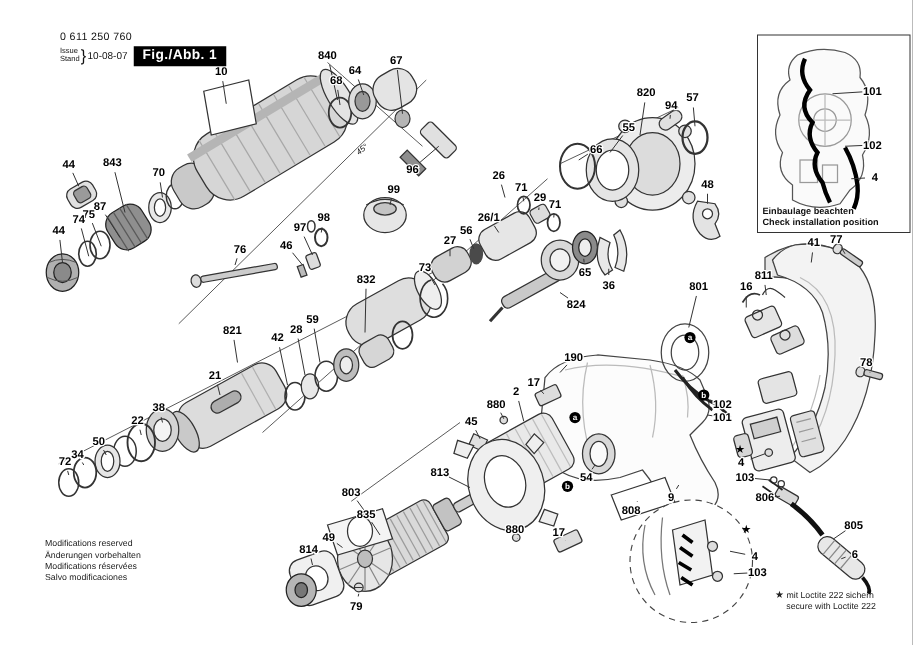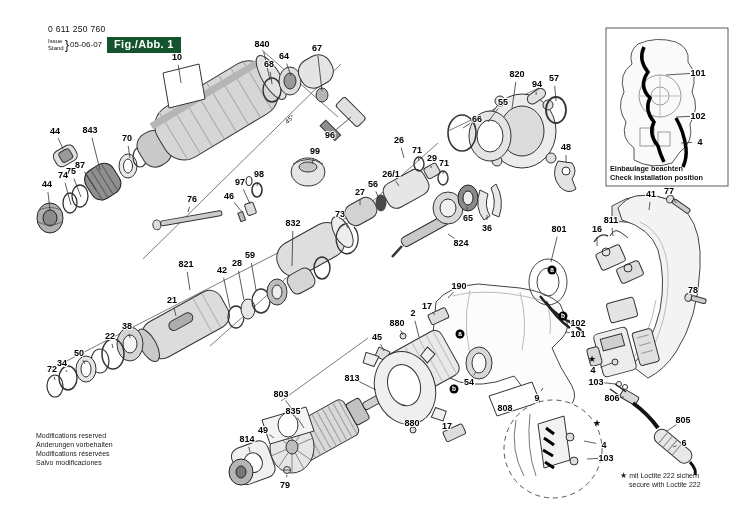--- a/index.html
+++ b/index.html
@@ -5,21 +5,21 @@
   html,body{margin:0;padding:0;background:#888;}
   .stage{position:relative;width:730px;height:516px;background:#fff;overflow:hidden;
          font-family:"Liberation Sans",sans-serif;color:#111;}
   .stage svg{position:absolute;left:0;top:0;}
   .hdr{position:absolute;left:48px;top:25px;line-height:1;}
   .hdr .pn{font-size:8.5px;letter-spacing:.3px;margin-bottom:3px;}
   .hdr .row{display:flex;align-items:center;}
   .issuestand{display:flex;flex-direction:column;font-size:6px;line-height:6.5px;}
   .brace{font-size:13px;font-weight:400;margin:0 1px 0 1px;}
   .date{font-size:8px;margin-right:5px;}
-  .figbox{background:#14532d;color:#fff;font-size:11px;font-weight:bold;
+  .figbox{background:#000000;color:#fff;font-size:11px;font-weight:bold;
           padding:2px 7px 3px 7px;letter-spacing:.3px;}
   .footer{position:absolute;left:36px;top:431px;font-size:7px;line-height:9px;color:#222;}
   .loctite{position:absolute;left:620px;top:471px;font-size:7px;line-height:9px;color:#222;}
   .loctite .l2{padding-left:9px;}
   .star{font-size:8px;}
   text{font-family:"Liberation Sans",sans-serif;}
   .callout{font-size:9px;font-weight:bold;fill:#000;paint-order:stroke;
            stroke:#fff;stroke-width:2px;}
   .cap{font-size:7.3px;font-weight:bold;fill:#111;}
   .angle{font-size:6.5px;font-style:italic;fill:#111;}
@@ -530,21 +530,21 @@
   </svg>
 
   <div class="hdr">
     <div class="pn">0 611 250 760</div>
     <div class="row">
       <div class="issuestand">
         <span>Issue</span>
         <span>Stand</span>
       </div>
       <span class="brace">}</span>
-      <span class="date">05-06-07</span>
+      <span class="date">10-08-07</span>
       <span class="figbox">Fig./Abb. 1</span>
     </div>
   </div>
 
   <div class="footer">
     <div>Modifications reserved</div>
     <div>Änderungen vorbehalten</div>
     <div>Modifications réservées</div>
     <div>Salvo modificaciones</div>
   </div>

